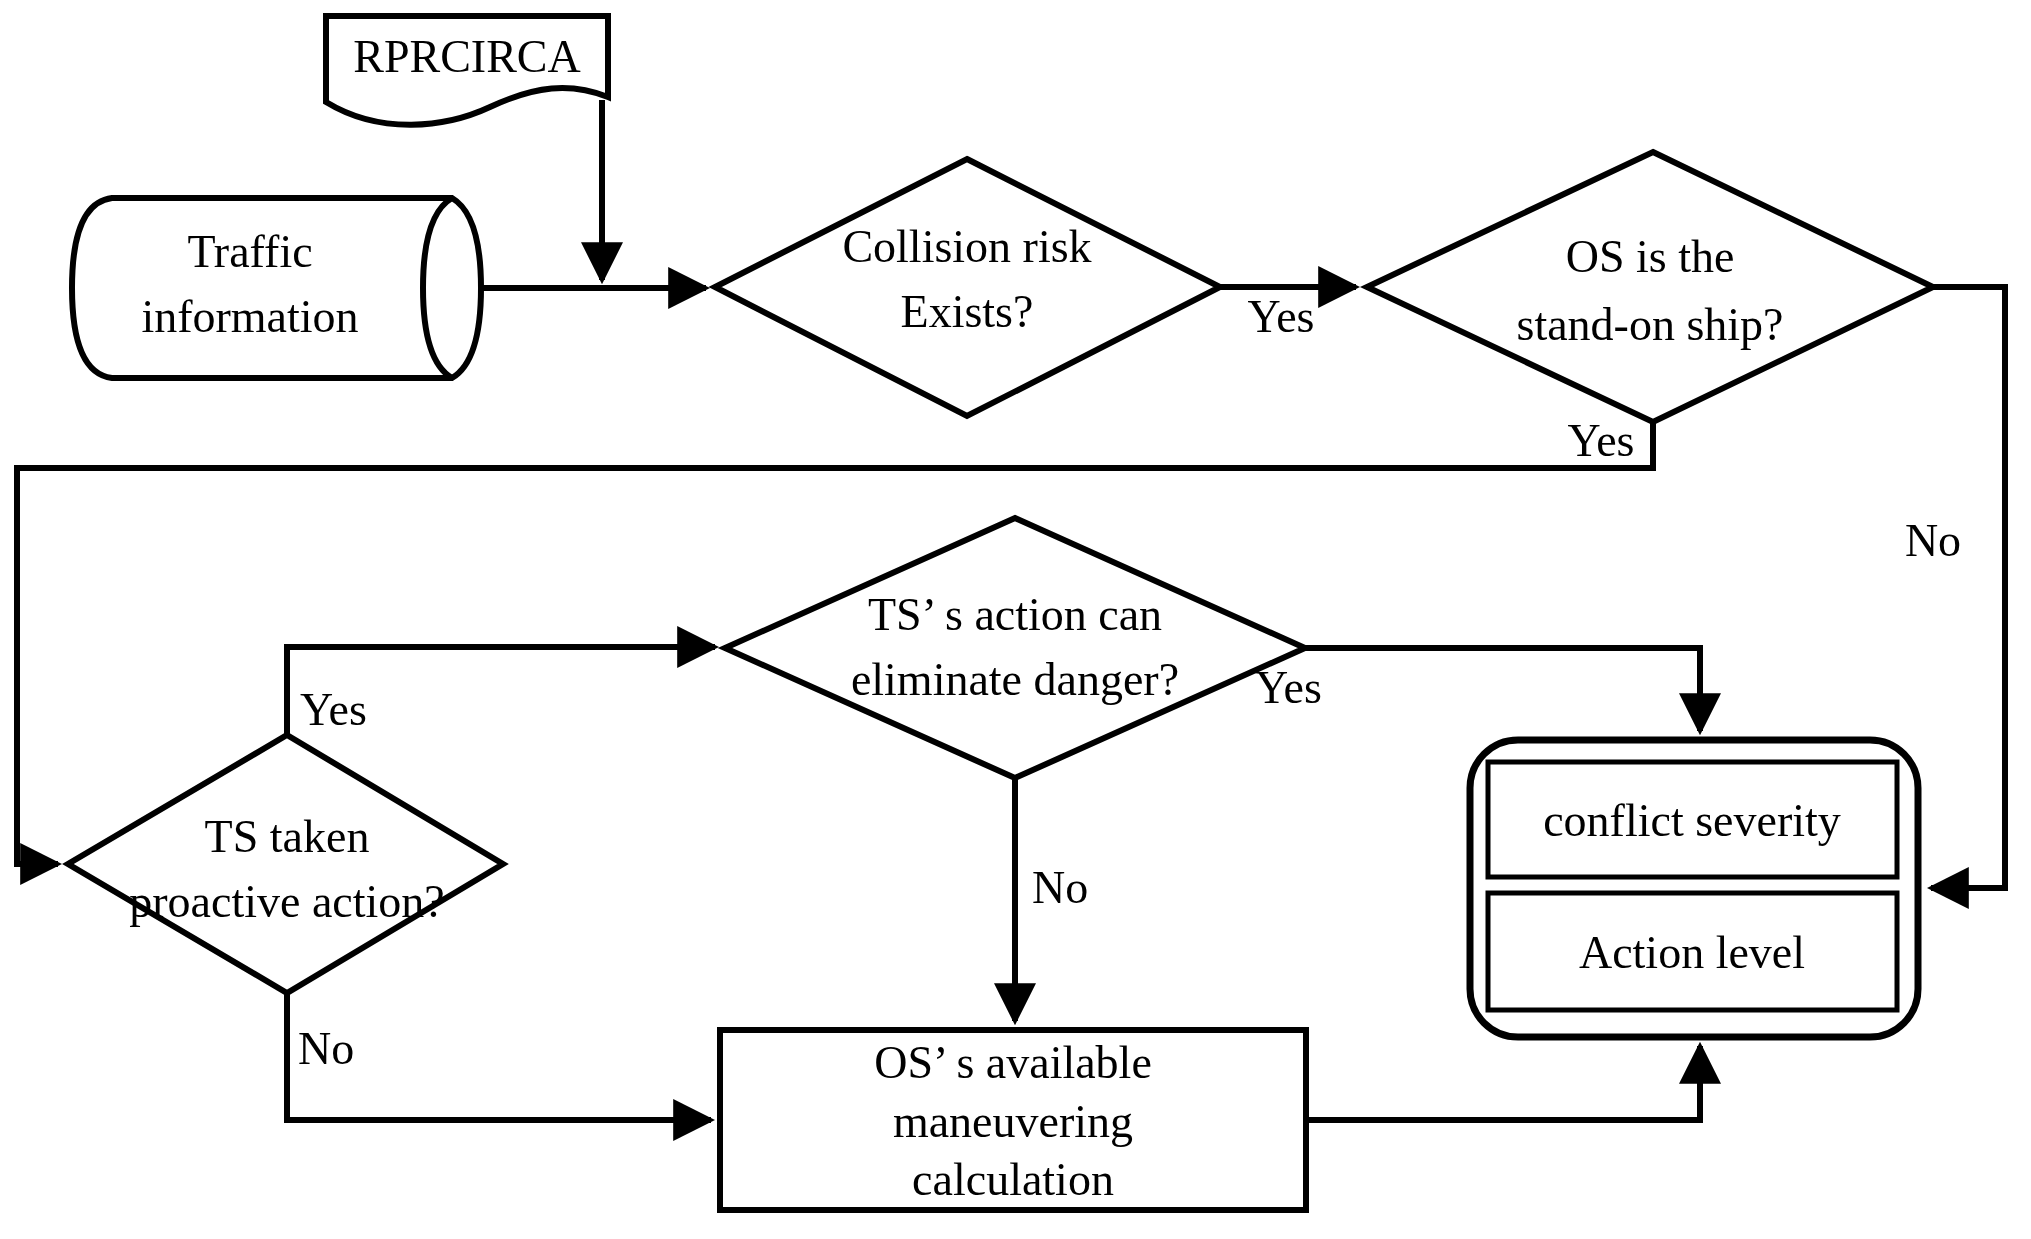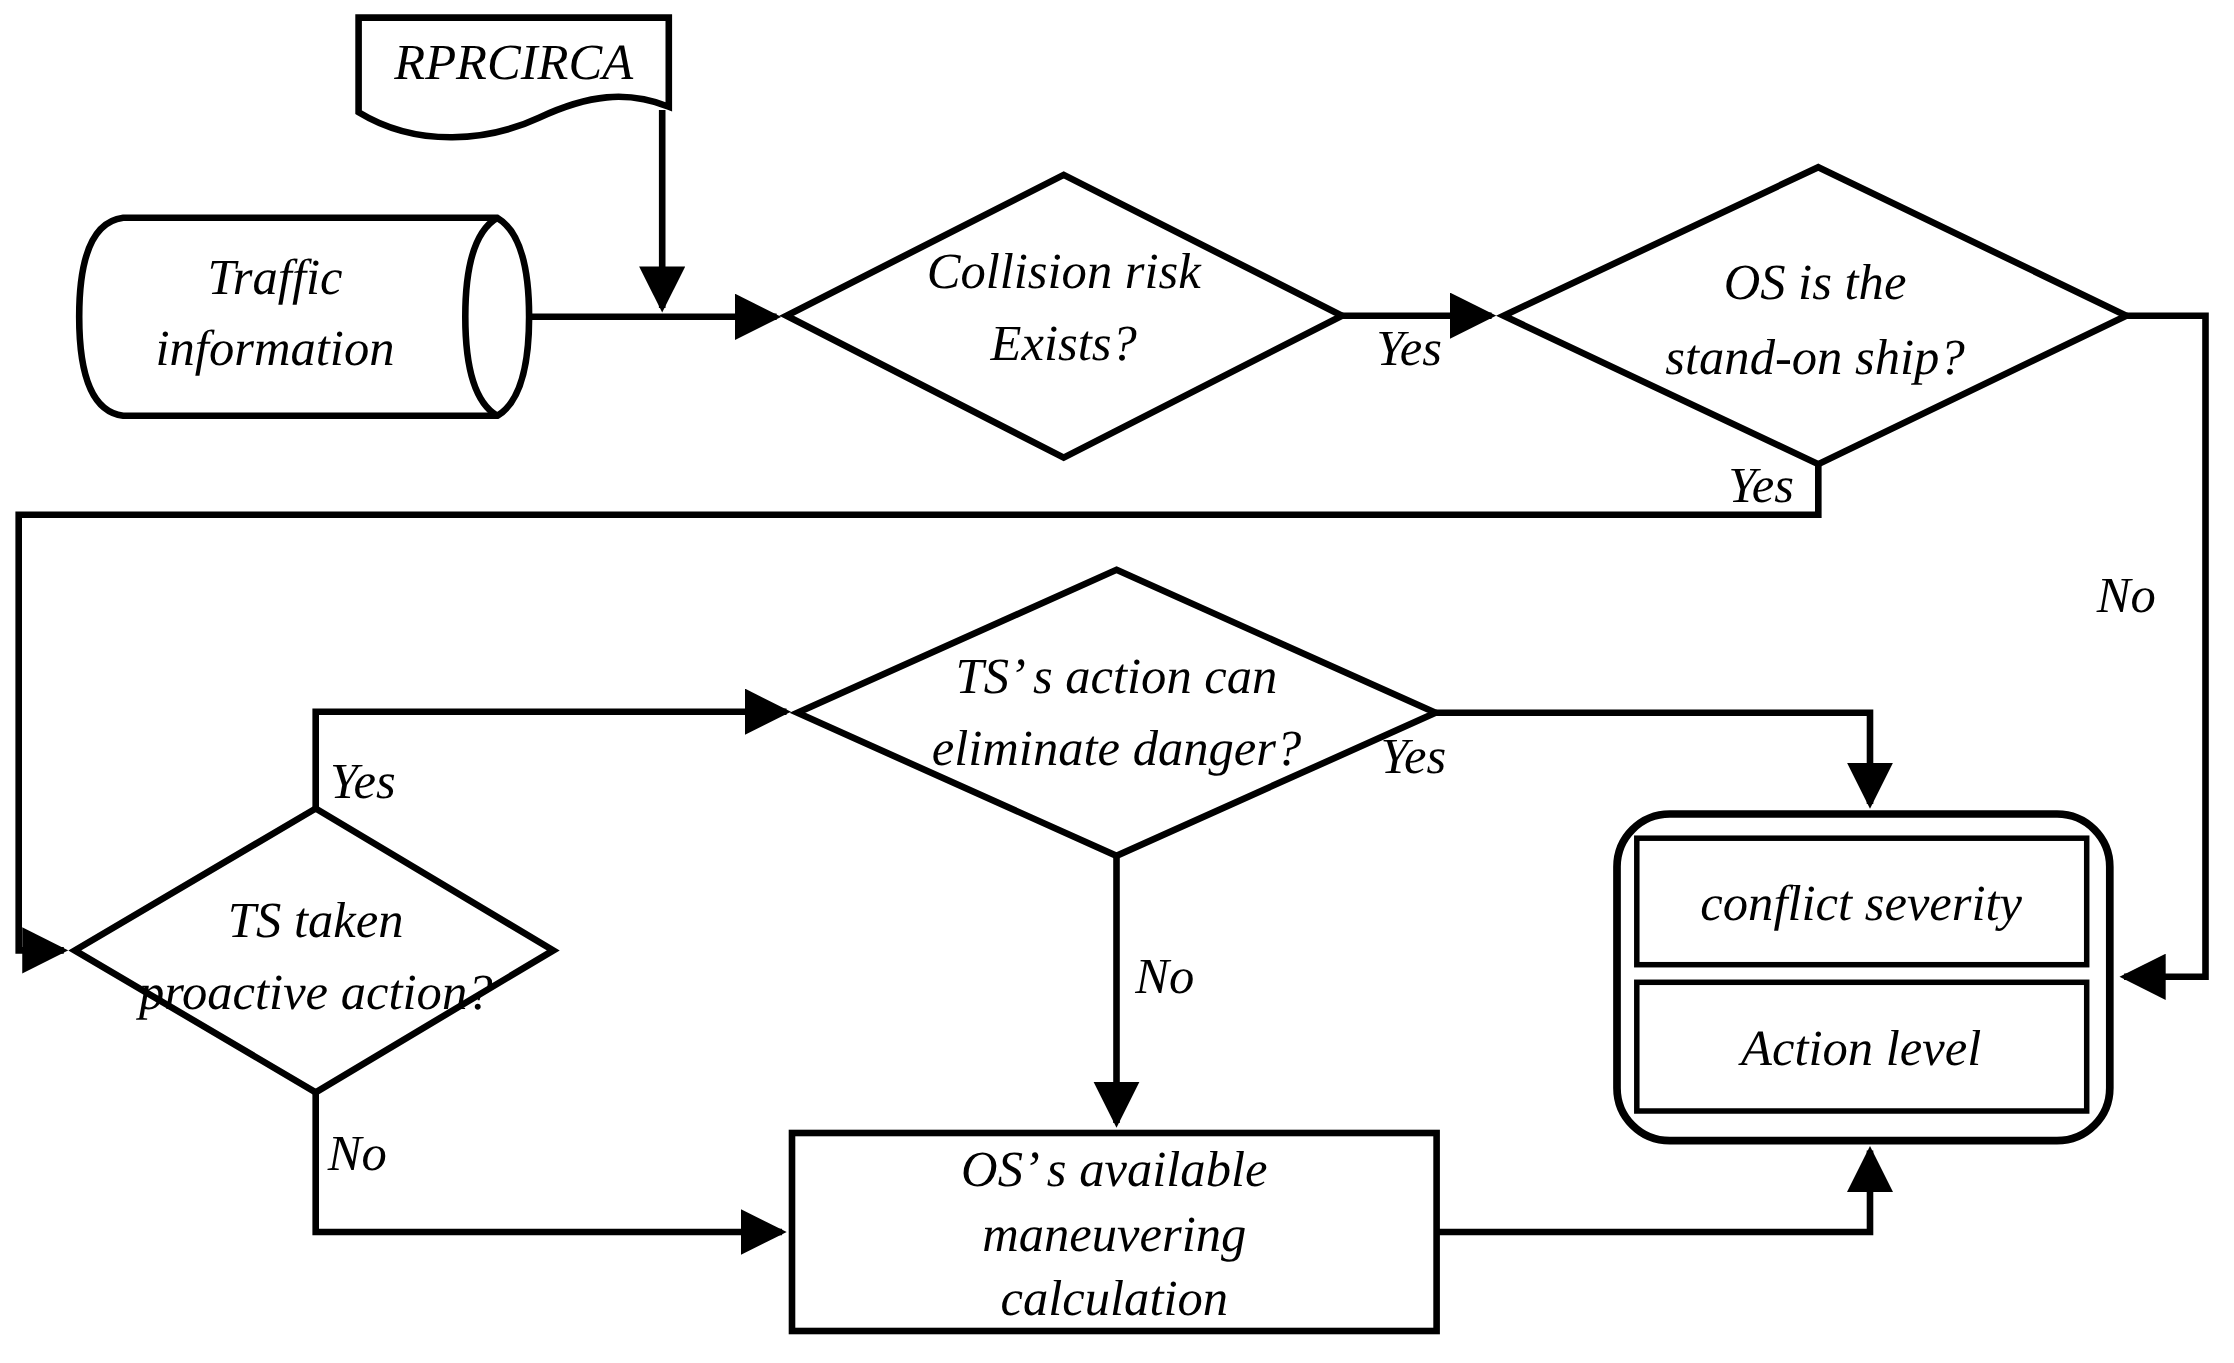--- a/index.html
+++ b/index.html
@@ -5,21 +5,20 @@
   html, body {
     margin: 0;
     padding: 0;
     background: #ffffff;
   }
   .diagram-wrap {
     width: 1777px;
     height: 1239px;
     background: #ffffff;
     position: relative;
-    font-style: italic;
   }
   svg {
     display: block;
   }
   .shape {
     fill: #ffffff;
     stroke: #000000;
     stroke-width: 6;
     stroke-linejoin: miter;
   }

